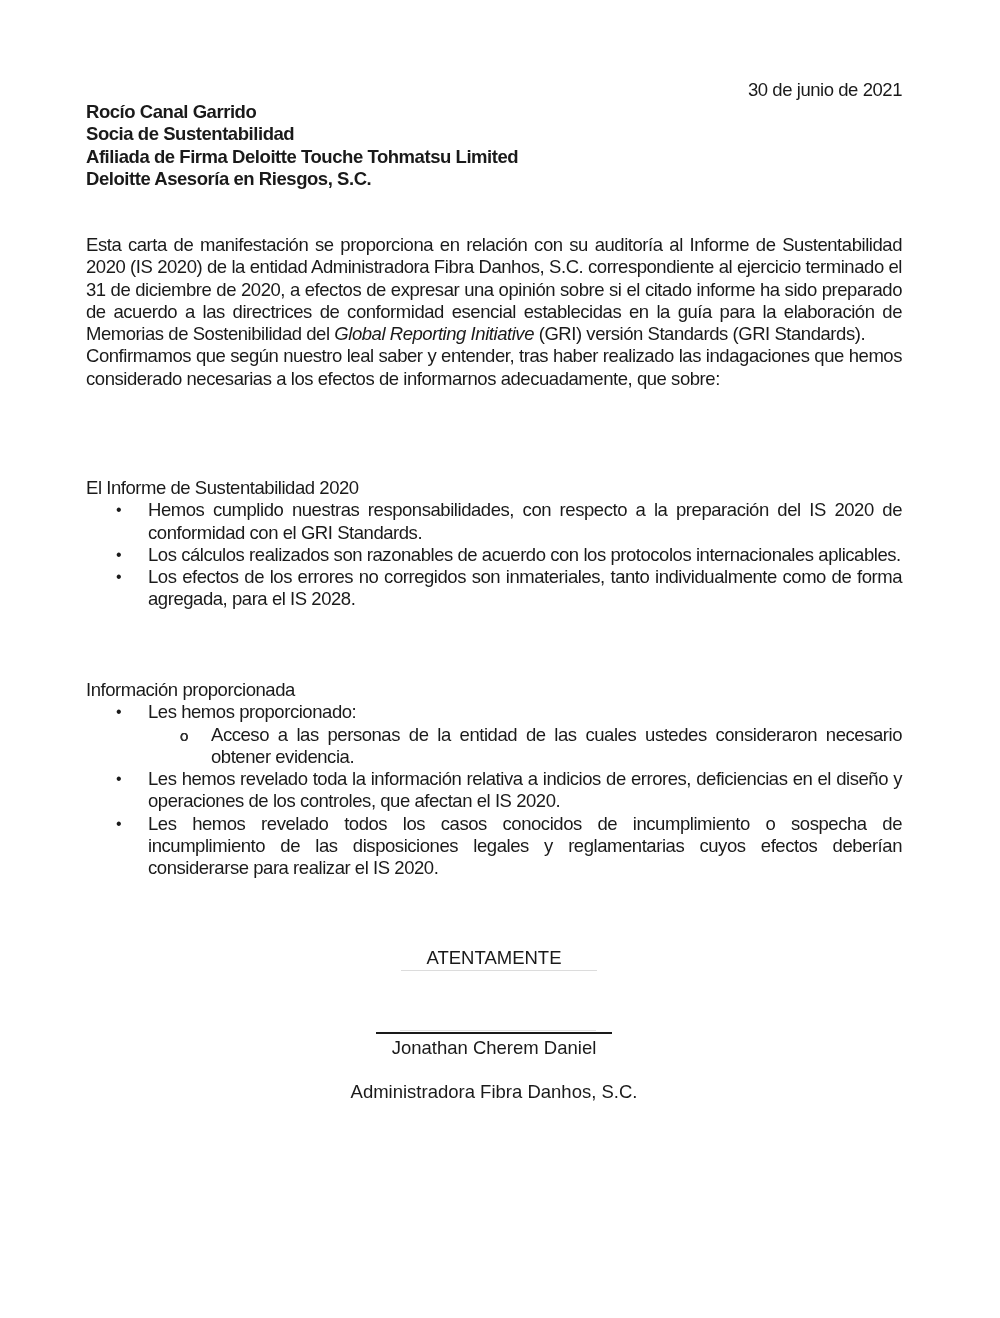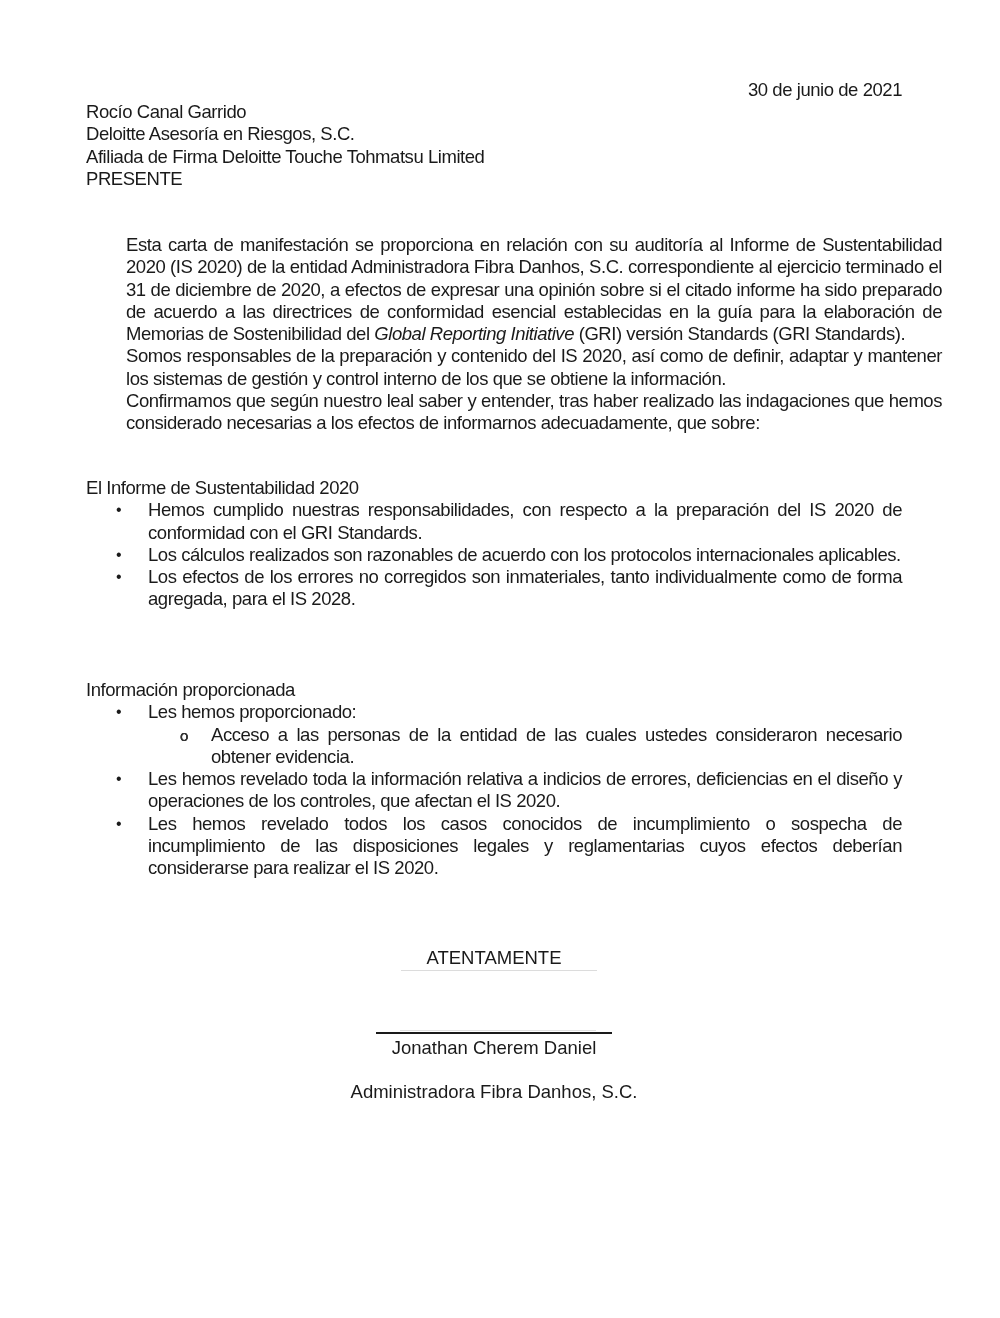--- a/index.html
+++ b/index.html
@@ -4,22 +4,22 @@
 <style>
   html, body { margin: 0; padding: 0; background: #ffffff; }
   body {
     width: 1000px; height: 1318px; position: relative; overflow: hidden;
     font-family: "Liberation Sans", sans-serif; color: #1a1a1a;
   }
   .page { position: absolute; left: 86px; top: 0; width: 816px; }
   .cond { font-size: 18.5px; letter-spacing: -0.45px; line-height: 22.3px; }
   .date { position: absolute; top: 79px; right: 0; text-align: left; white-space: nowrap; }
   .addr { position: absolute; top: 101px; left: 0; }
-  .addr div { white-space: nowrap; }
-  .body-text { position: absolute; top: 234px; left: 0; width: 816px; margin-left: 40px; }
+  .addr div { white-space: nowrap; font-weight: bold; }
+  .body-text { position: absolute; top: 234px; left: 0; width: 816px; }
   .just { text-align: justify; text-align-last: left; }
   .sec1 { position: absolute; top: 477px; left: 0; width: 816px; }
   .sec2 { position: absolute; top: 679px; left: 0; width: 816px; }
   .heading { font-weight: normal; }
   ul.l1 { list-style: none; margin: 0; padding: 0; }
   ul.l1 > li { position: relative; padding-left: 62px; }
   ul.l1 > li > .bullet { position: absolute; left: 30px; top: 0; font-size: 16px; }
   ul.l2 { list-style: none; margin: 0; padding: 0; }
   ul.l2 > li { position: relative; padding-left: 63px; }
   ul.l2 > li > .bullet { position: absolute; left: 32px; top: 1px; font-size: 15px; color: #333; }
@@ -33,28 +33,27 @@
   i { font-style: italic; }
 </style>
 </head>
 <body>
 
 <div class="page">
   <div class="date cond">30 de junio de 2021</div>
 
   <div class="addr cond">
     <div>Rocío Canal Garrido</div>
+    <div>Socia de Sustentabilidad</div>
+    <div>Afiliada de Firma Deloitte Touche Tohmatsu Limited</div>
     <div>Deloitte Asesoría en Riesgos, S.C.</div>
-    <div>Afiliada de Firma Deloitte Touche Tohmatsu Limited</div>
-    <div>PRESENTE</div>
   </div>
 
   <div class="body-text cond">
     <div class="just"><span>Esta carta de manifestación se proporciona en relación con su auditoría al Informe de Sustentabilidad 2020 (IS 2020) de la entidad Administradora Fibra Danhos, S.C. correspondiente al ejercicio terminado el 31 de diciembre de 2020, a efectos de expresar una opinión sobre si el citado informe ha sido preparado de acuerdo a las directrices de conformidad esencial establecidas en la guía para la elaboración de Memorias de Sostenibilidad del </span><i>Global Reporting Initiative</i><span> (GRI) versión Standards (GRI Standards).</span></div>
-    <div class="just">Somos responsables de la preparación y contenido del IS 2020, así como de definir, adaptar y mantener los sistemas de gestión y control interno de los que se obtiene la información.</div>
     <div class="just">Confirmamos que según nuestro leal saber y entender, tras haber realizado las indagaciones que hemos considerado necesarias a los efectos de informarnos adecuadamente, que sobre:</div>
   </div>
 
   <div class="sec1 cond">
     <div class="heading">El Informe de Sustentabilidad 2020</div>
     <ul class="l1">
       <li class="just"><span class="bullet">•</span><span>Hemos cumplido nuestras responsabilidades, con respecto a la preparación del IS 2020 de conformidad con el GRI Standards.</span></li>
       <li class="just"><span class="bullet">•</span><span>Los cálculos realizados son razonables de acuerdo con los protocolos internacionales aplicables.</span></li>
       <li class="just"><span class="bullet">•</span><span>Los efectos de los errores no corregidos son inmateriales, tanto individualmente como de forma agregada, para el IS 2028.</span></li>
     </ul>

